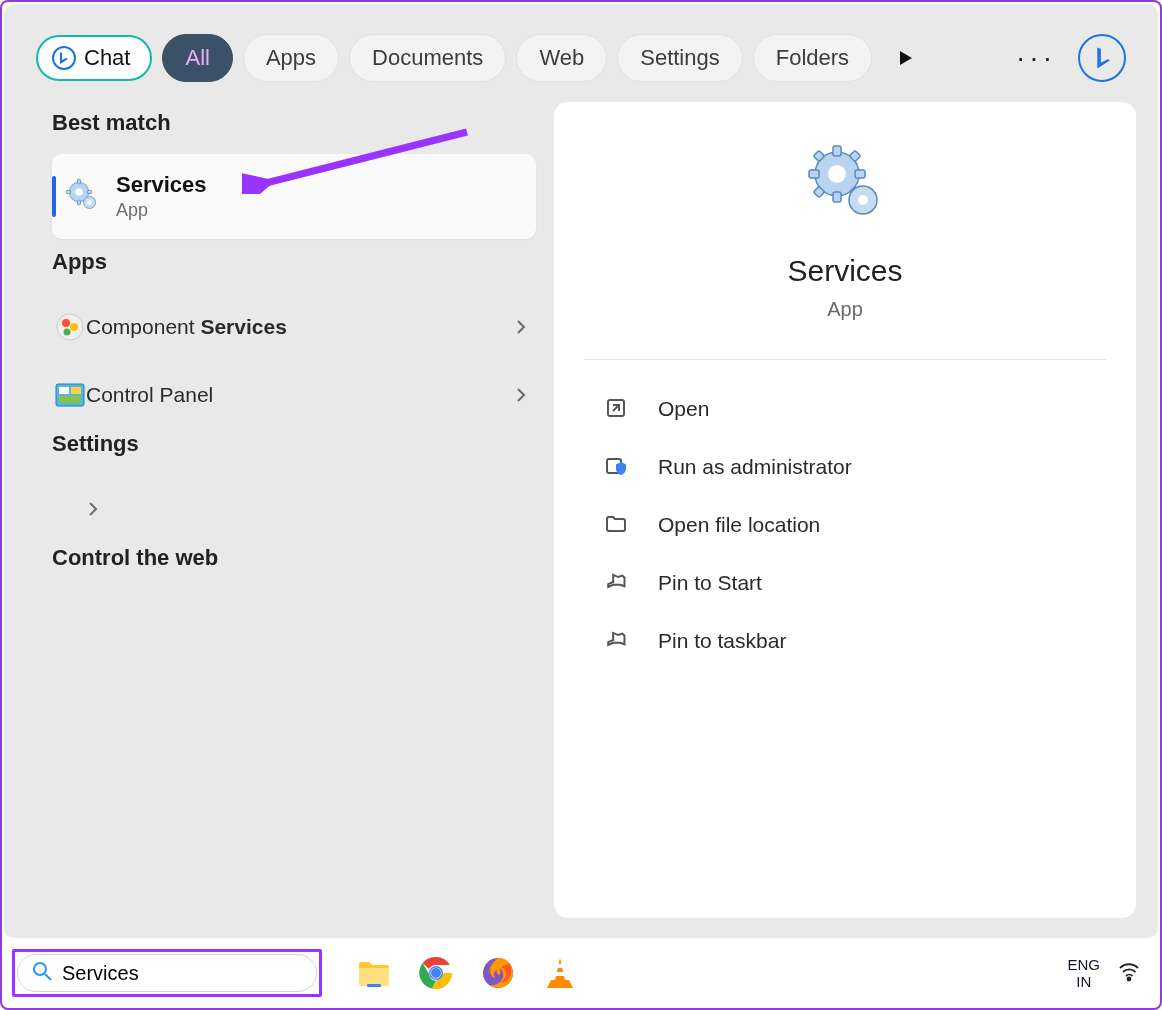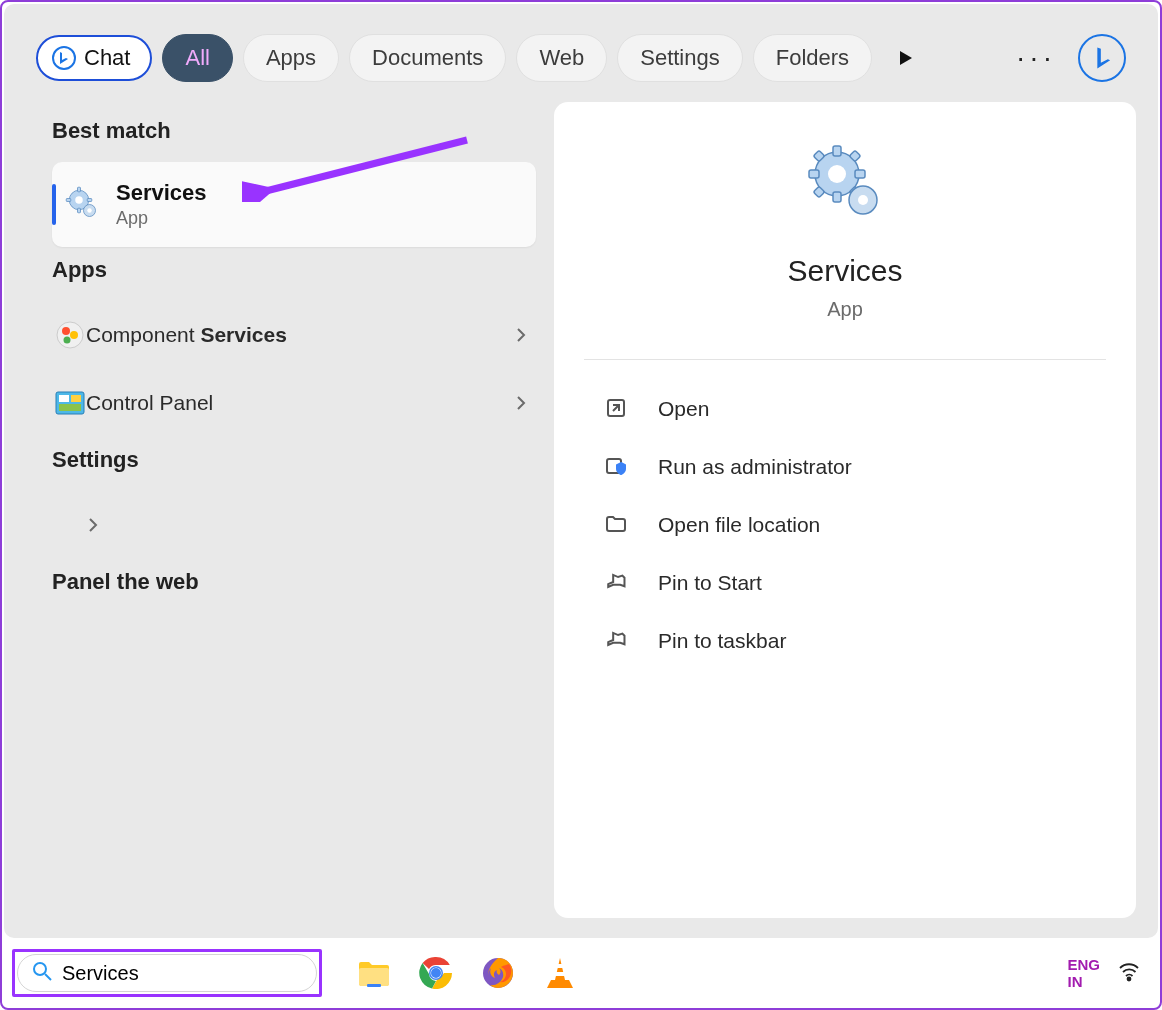--- a/index.html
+++ b/index.html
@@ -28,21 +28,21 @@
   .top-bar {
     display: flex;
     align-items: center;
     gap: 10px;
     padding: 10px 10px 20px 10px;
   }
   .chat-pill {
     display: flex;
     align-items: center;
     gap: 8px;
-    border: 2px solid #1d4ed8;
+    border: 2px solid #14b8a6;
     border-radius: 999px;
     padding: 8px 20px 8px 14px;
     color: #111;
     font-size: 22px;
     background: #fff;
     cursor: pointer;
   }
   .chat-pill .bicon { width:24px; height:24px; border-radius:50%; display:flex; align-items:center; justify-content:center; }
   .tab {
     border-radius: 999px;
@@ -87,21 +87,21 @@
     min-height: 0;
   }
   .left-col {
     flex: 0 0 510px;
     padding: 6px 0 0 26px;
   }
   .section-title {
     font-size: 22px;
     font-weight: 600;
     color: #222;
-    margin: 10px 0 18px 0;
+    margin: 2px 0 18px 0;
   }
   .best-match-card {
     background: #fafafa;
     border-radius: 10px;
     padding: 18px 12px;
     display: flex;
     align-items: center;
     gap: 16px;
     position: relative;
     margin-bottom: 10px;
@@ -200,21 +200,21 @@
   .search-box input {
     border: none;
     outline: none;
     font-size: 20px;
     flex: 1;
     background: transparent;
   }
   .tb-icons { display: flex; gap: 26px; margin-left: 34px; align-items: center; }
   .tb-icon { width: 36px; height: 36px; cursor: pointer; display:flex; align-items:center; justify-content:center; }
   .sys-tray { margin-left: auto; display: flex; align-items: center; gap: 18px; }
-  .lang { font-size: 15px; color: #a21caf; text-align: left; line-height: 1.15; font-weight: bold; }
+  .lang { font-size: 15px; color: #0f172a; text-align: center; line-height: 1.15; }
   strong { font-weight: 700; }
 </style>
 </head>
 <body>
 
 <div class="search-panel">
   <div class="top-bar">
     <div class="chat-pill">
       <span class="bicon">
         <svg viewBox="0 0 24 24" width="24" height="24">
@@ -306,21 +306,21 @@
       </div>
 
       <div class="section-title">Settings</div>
       <div class="list-item">
         <span class="icon" style="width:32px"></span>
         <span class="chev"><svg width="14" height="14" viewBox="0 0 14 14">
               <path d="M4 1l6 6-6 6" fill="none" stroke="#6b6b6b" stroke-width="2"></path>
             </svg></span>
       </div>
 
-      <div class="section-title">Panel the web</div>
+      <div class="section-title">Control the web</div>
     </div>
 
     <div class="right-pane">
       <span>
         <svg class="big-gear" viewBox="0 0 80 80">
           <g>
             <circle cx="32" cy="32" r="22" fill="#b8d4f0" stroke="#5a8bbf" stroke-width="1.5"></circle>
             <circle cx="32" cy="32" r="9" fill="#fff"></circle>
             <g fill="#b8d4f0" stroke="#5a8bbf" stroke-width="1.5">
               <rect x="28" y="4" width="8" height="10" rx="2"></rect>

